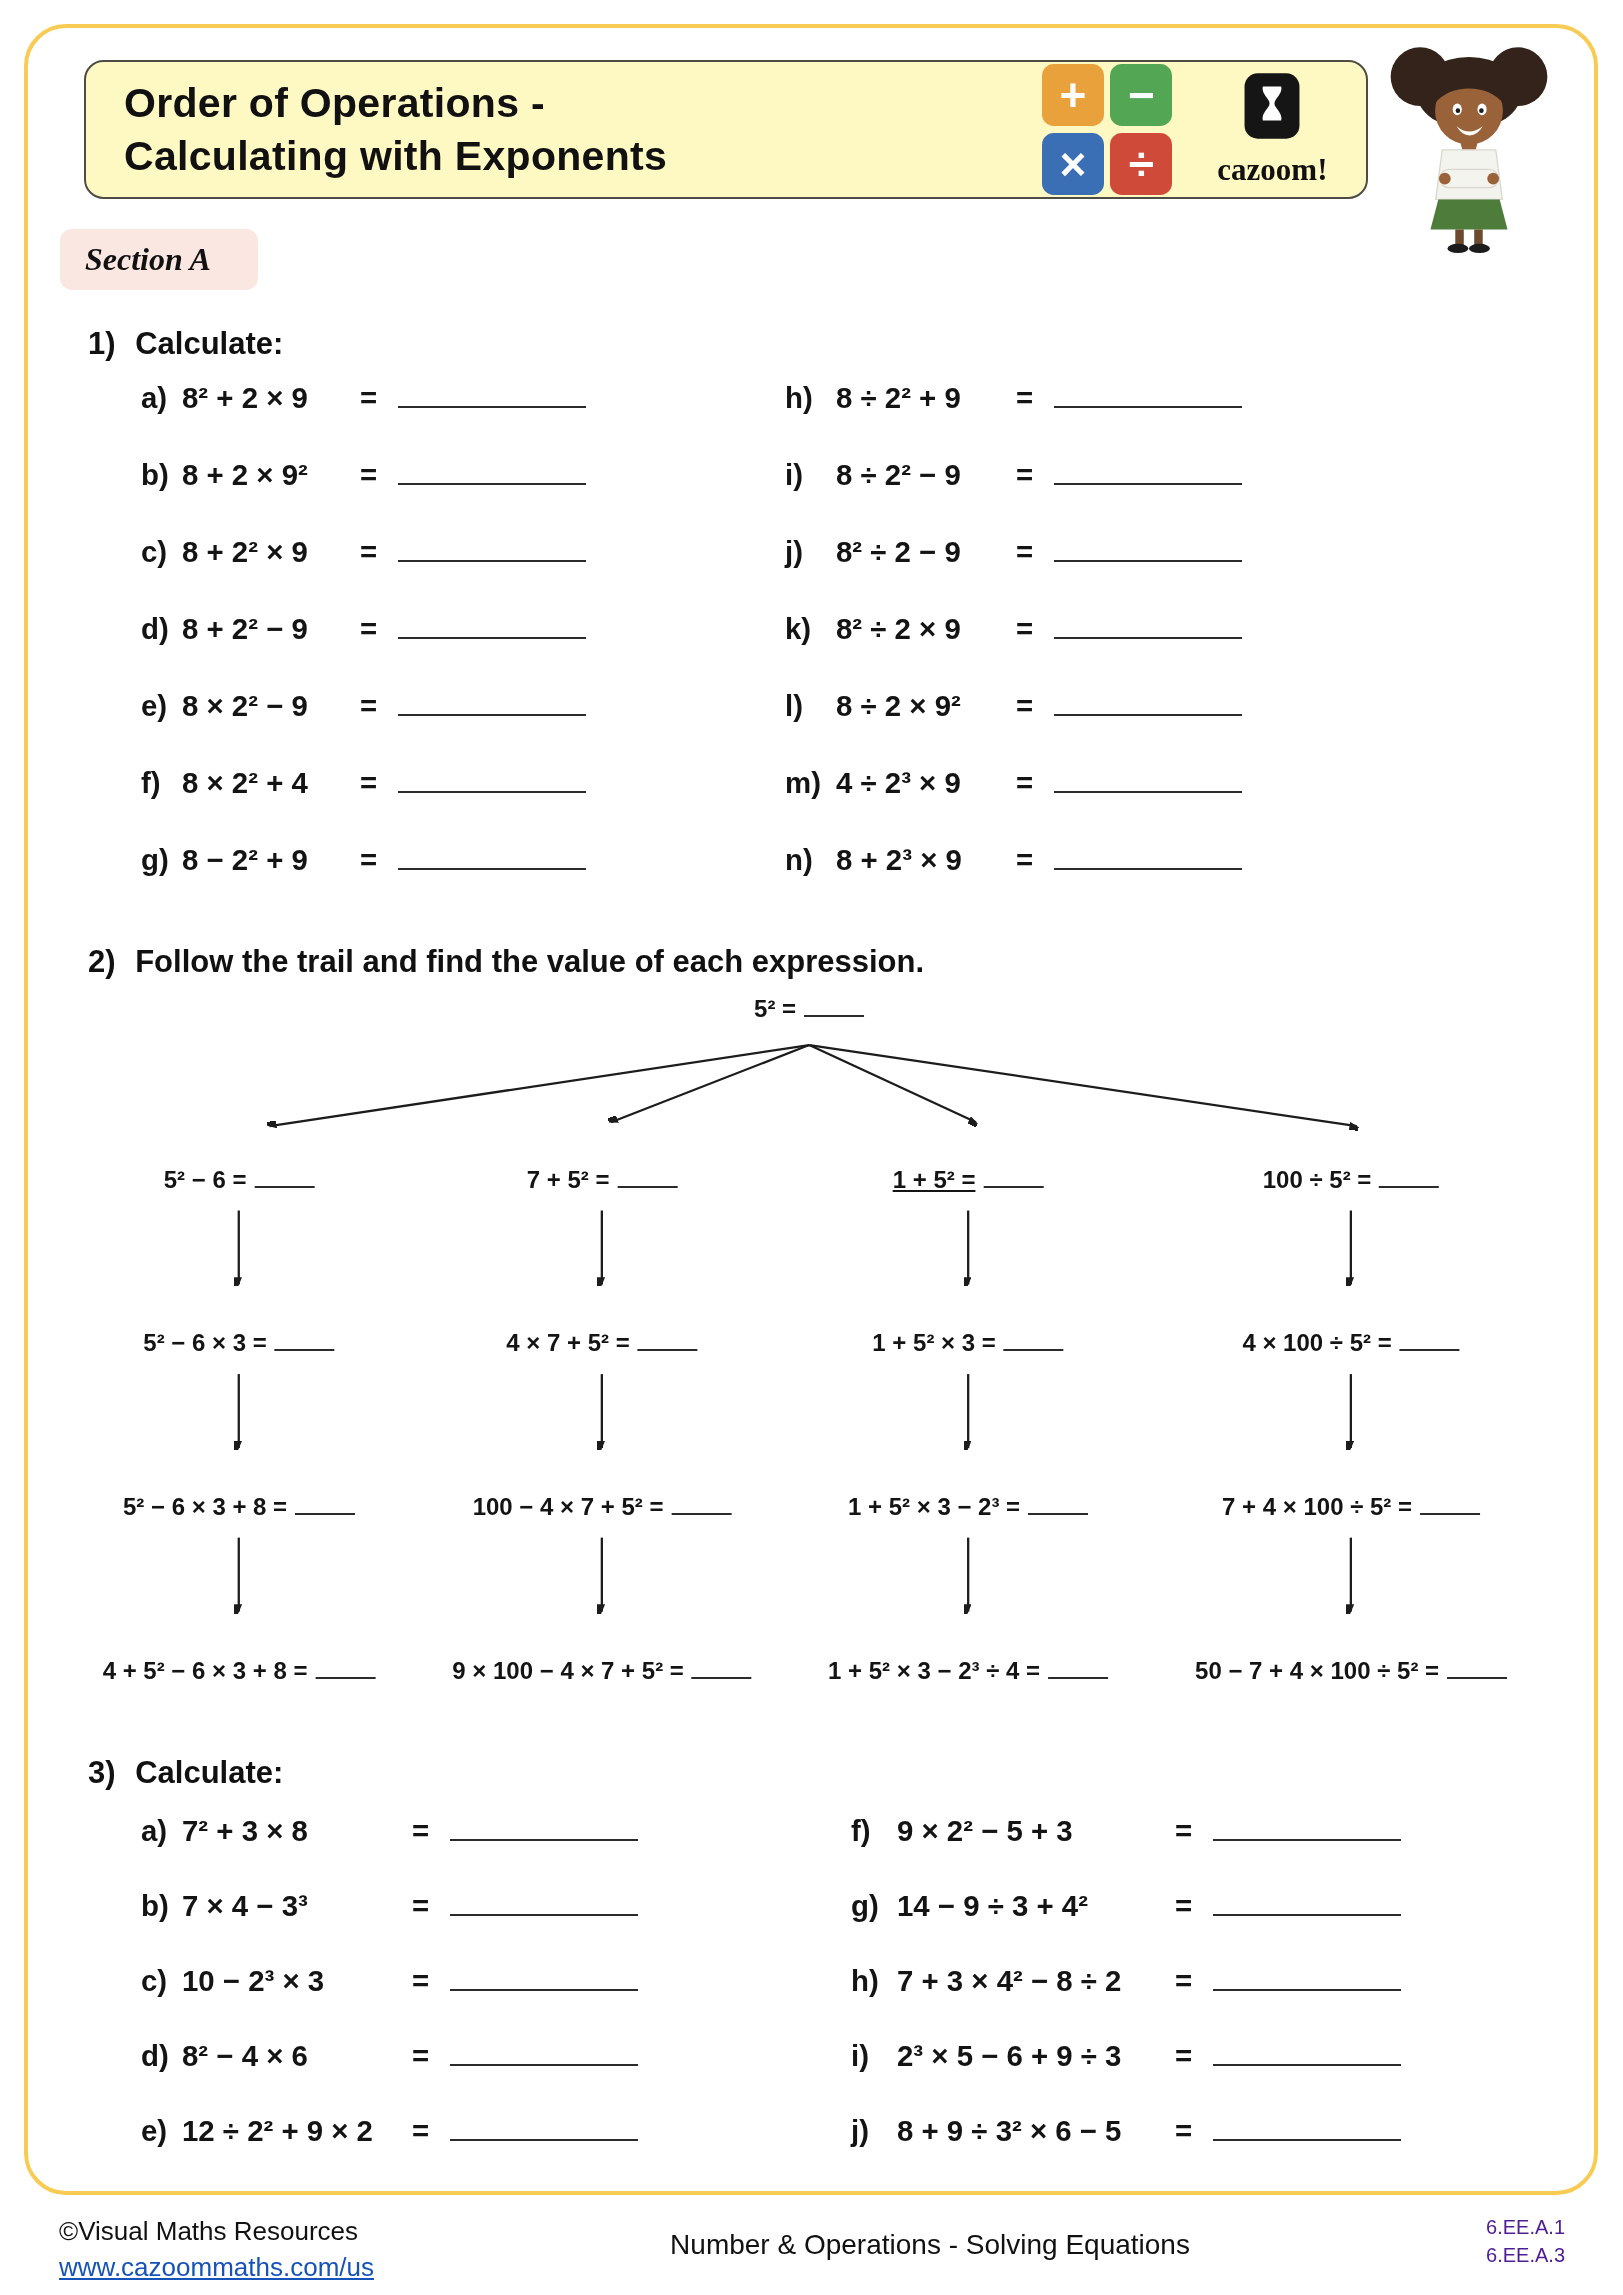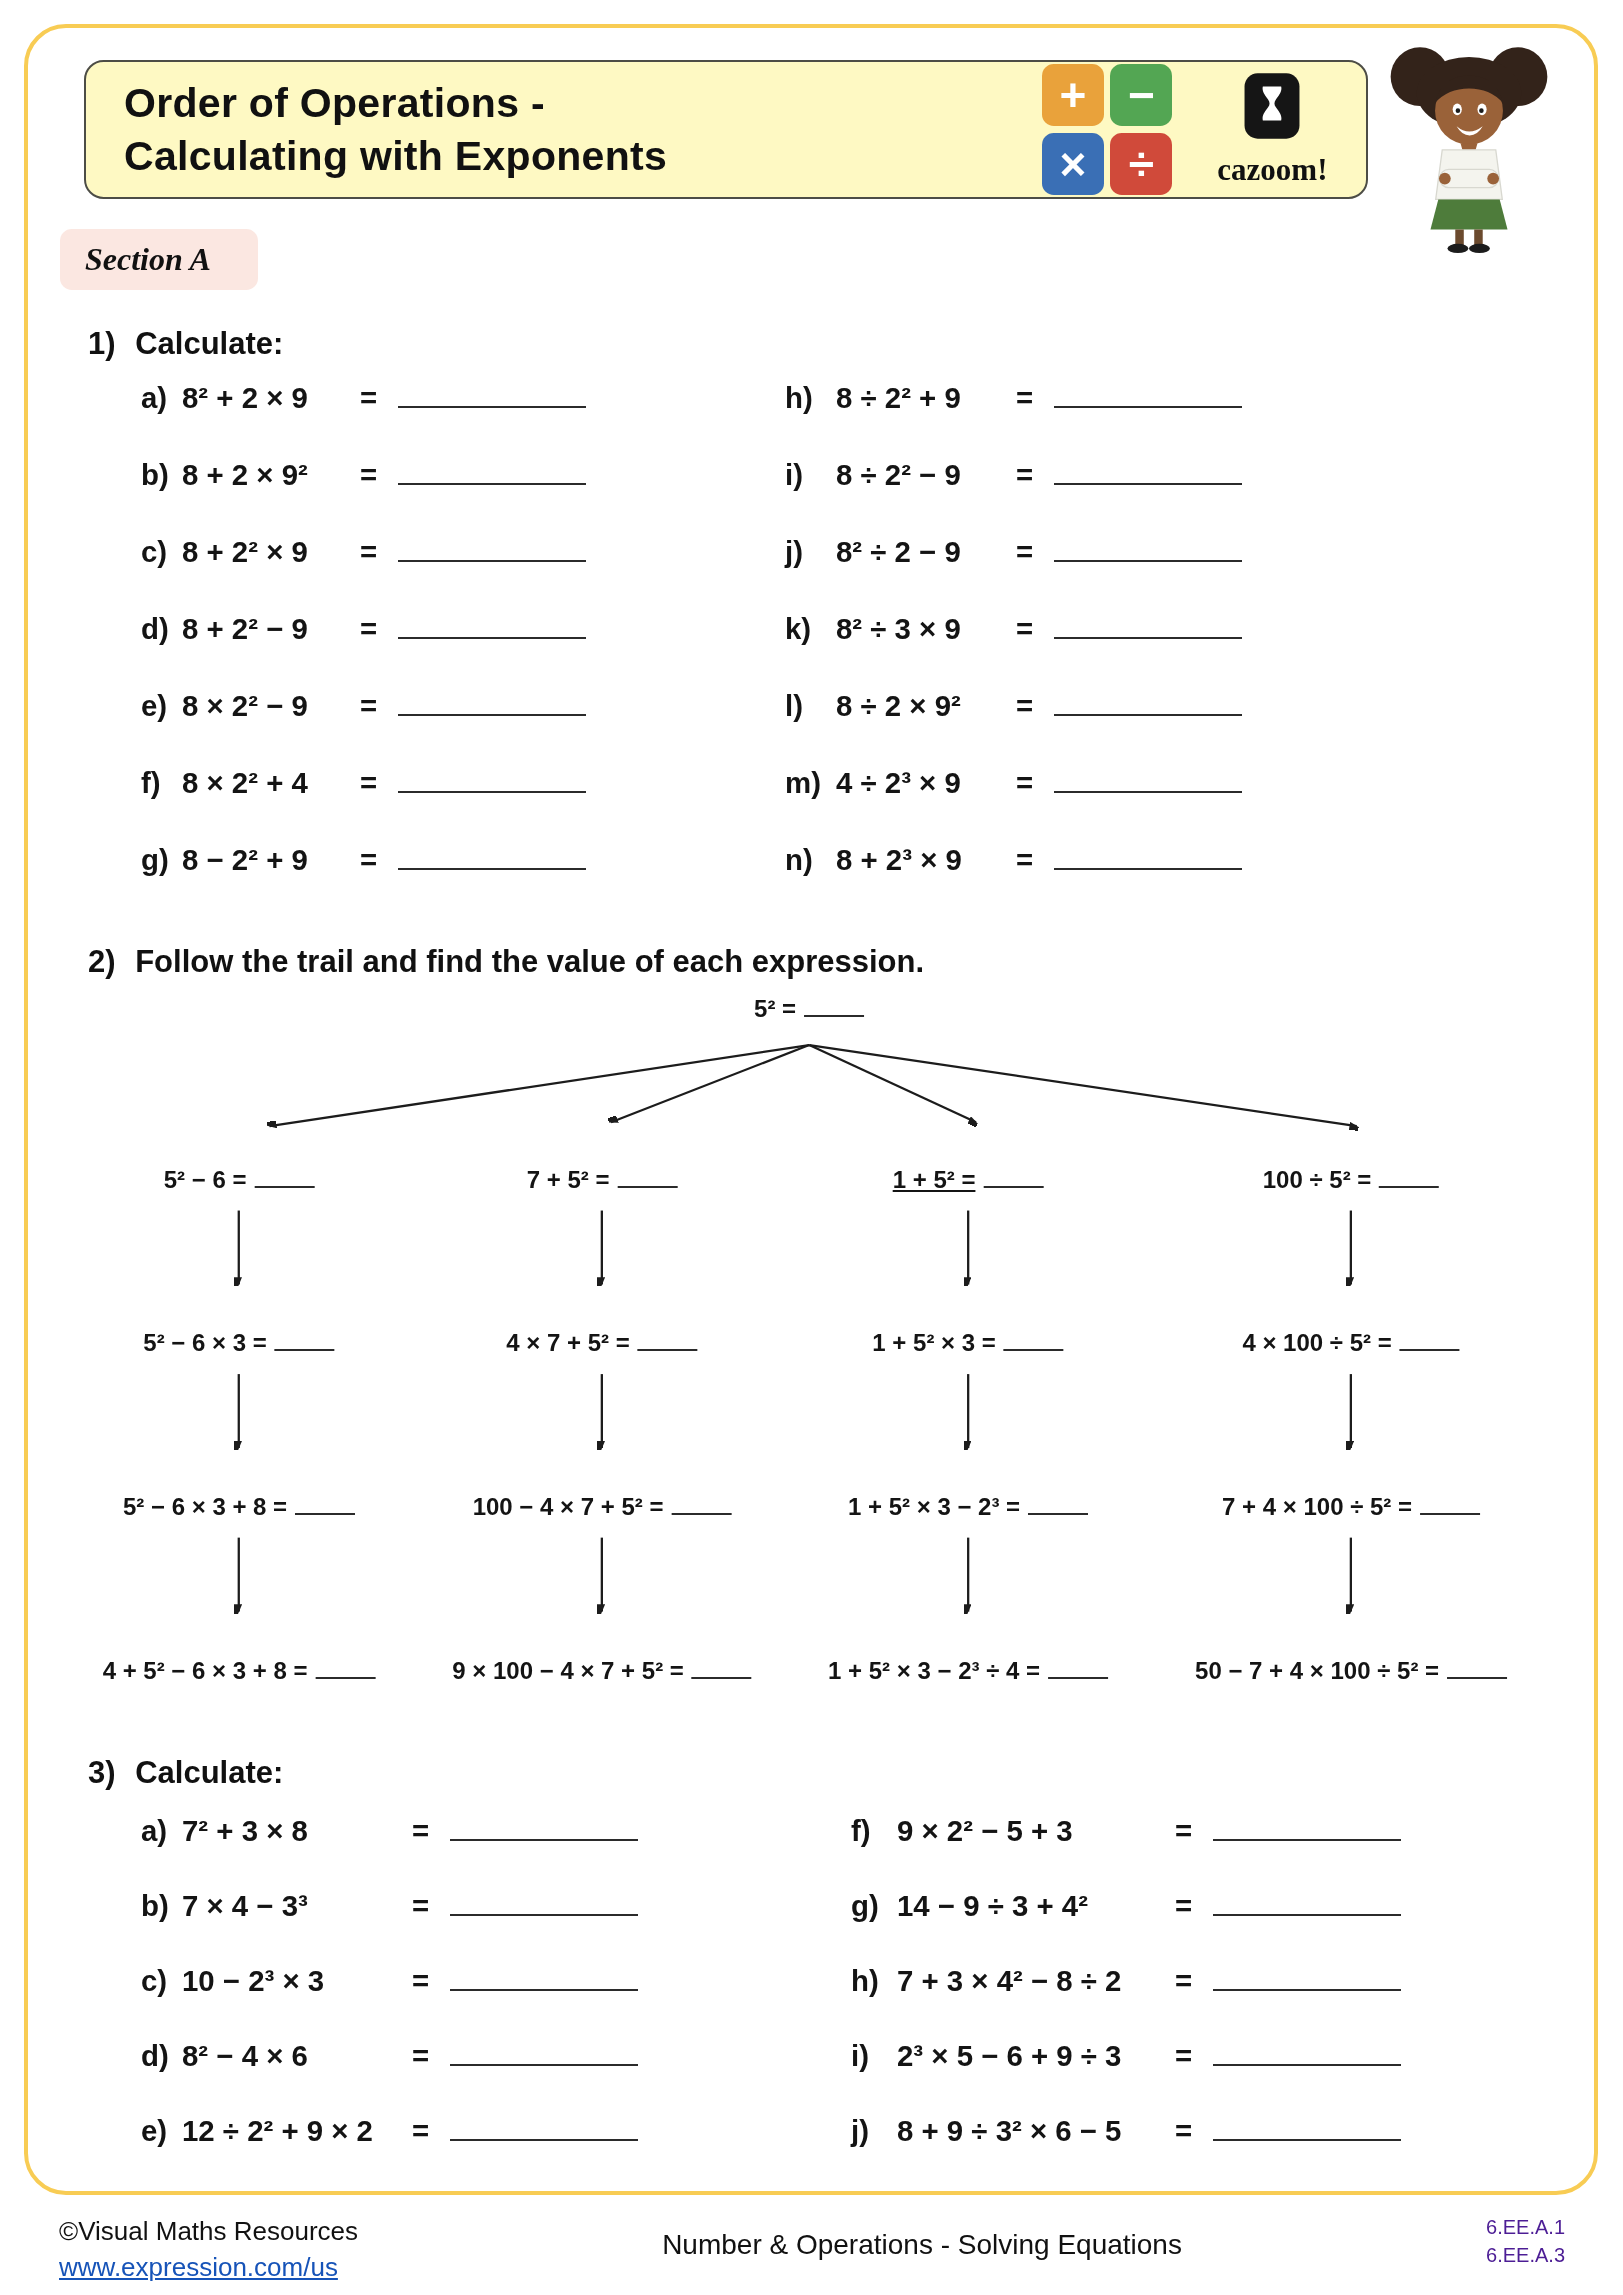--- a/index.html
+++ b/index.html
@@ -256,21 +256,21 @@
         <span class="p-blank"></span>
       </div>
     <div class="prob-row">
         <span class="p-label">j)</span>
         <span class="p-expr">8² ÷ 2 − 9</span>
         <span class="p-eq">=</span>
         <span class="p-blank"></span>
       </div>
     <div class="prob-row">
         <span class="p-label">k)</span>
-        <span class="p-expr">8² ÷ 3 × 9</span>
+        <span class="p-expr">8² ÷ 2 × 9</span>
         <span class="p-eq">=</span>
         <span class="p-blank"></span>
       </div>
     <div class="prob-row">
         <span class="p-label">l)</span>
         <span class="p-expr">8 ÷ 2 × 9²</span>
         <span class="p-eq">=</span>
         <span class="p-blank"></span>
       </div>
     <div class="prob-row">
@@ -463,21 +463,21 @@
         <span class="p-label">j)</span>
         <span class="p-expr">8 + 9 ÷ 3² × 6 − 5</span>
         <span class="p-eq">=</span>
         <span class="p-blank"></span>
       </div>
   </div>
 
   <footer class="footer">
     <div class="f-left">
       <div>©Visual Maths Resources</div>
-      <a class="f-link" href="#">www.expression.com/us</a>
+      <a class="f-link" href="#">www.cazoommaths.com/us</a>
     </div>
     <div class="f-center">Number &amp; Operations - Solving Equations</div>
     <div class="f-right">
       <div>6.EE.A.1</div>
       <div>6.EE.A.3</div>
     </div>
   </footer>
 </div>
 
 

